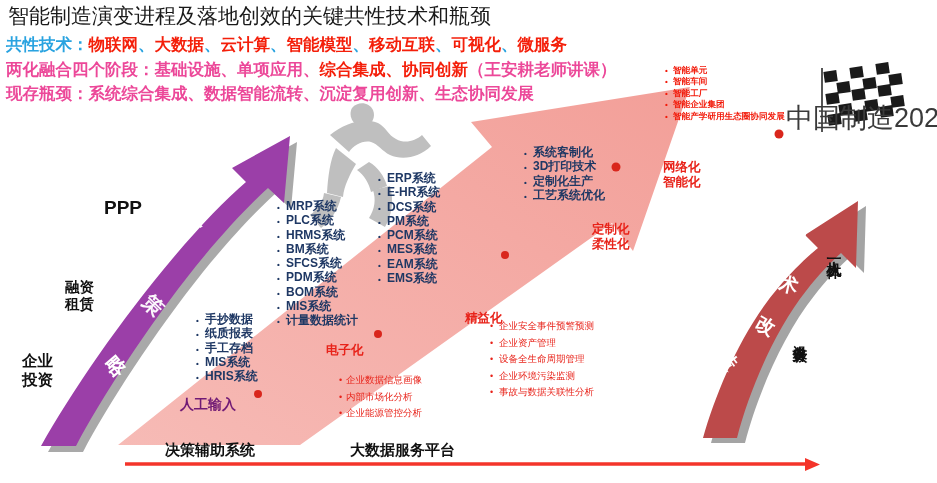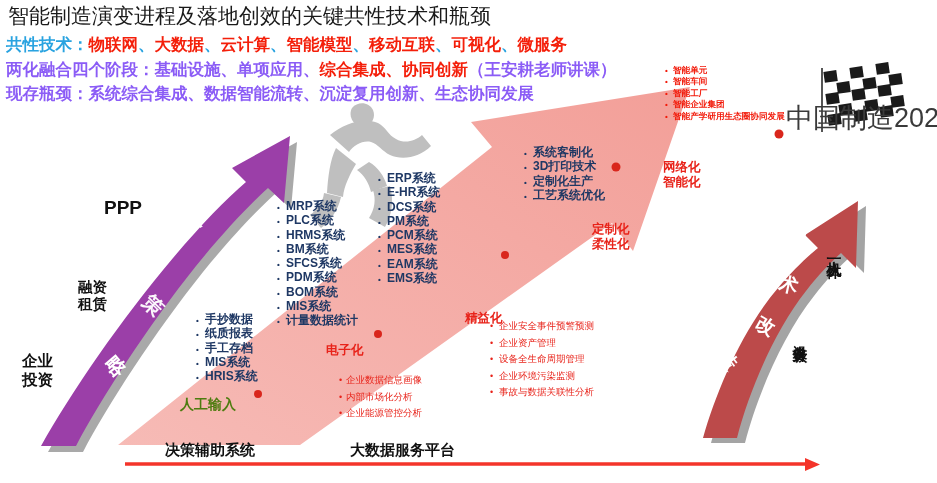--- a/index.html
+++ b/index.html
@@ -8,21 +8,21 @@
   .abs{position:absolute;}
 
   
   #title{left:8px;top:2px;font-size:21px;color:#1a1a1a;letter-spacing:0px;white-space:nowrap;}
   .hline{white-space:nowrap;font-weight:bold;font-size:16.5px;letter-spacing:0px;}
   #hl1{left:6px;top:34px;}
   #hl2{left:6px;top:59px;}
   #hl3{left:6px;top:83px;}
   .c-blue{color:#29a3e0;}
   .c-red{color:#f41f0a;}
-  .c-dark{color:#8b5cf6;text-align:center;}
+  .c-dark{color:#ec4899;text-align:center;}
 
   
   svg.layer{position:absolute;left:0;top:0;width:937px;height:483px;overflow:visible;}
   .bul{font-size:12px;font-weight:bold;color:#1f3864;line-height:12.3px;white-space:nowrap;}
   .bul div:before{content:"\2022";color:#1f3864;display:inline-block;width:9px;font-size:8px;}
   .bulred{font-size:9.5px;color:#e8231a;line-height:16.5px;white-space:nowrap;}
   .bulred div:before{content:"\2022";color:#e8231a;display:inline-block;width:9px;font-size:9px;}
   .bulred-sm{font-size:8.6px;font-weight:bold;color:#f21a0a;line-height:11.4px;white-space:nowrap;}
   .bulred-sm div:before{content:"\2022";color:#f21a0a;display:inline-block;width:8px;font-size:8px;}
   .bulred-tight{font-size:9.5px;color:#e8231a;line-height:15.5px;white-space:nowrap;}
@@ -119,25 +119,25 @@
   <div class="abs onarrow" style="left:184px;top:209px;transform:rotate(28deg);">务</div>
   <div class="abs onarrow" style="left:143px;top:292px;transform:rotate(44deg);opacity:.96;">策</div>
   <div class="abs onarrow" style="left:106px;top:353px;transform:rotate(50deg);">略</div>
 
   <div class="abs onarrow" style="left:790px;top:222px;font-size:19px;">技</div>
   <div class="abs onarrow" style="left:779px;top:272px;font-size:19px;transform:rotate(12deg);">术</div>
   <div class="abs onarrow" style="left:756px;top:313px;font-size:19px;transform:rotate(30deg);">改</div>
   <div class="abs onarrow" style="left:718px;top:348px;font-size:19px;transform:rotate(52deg);">造</div>
 
   <div class="abs blk" style="left:104px;top:197px;font-size:19px;">PPP</div>
-  <div class="abs blk" style="left:65px;top:279px;font-size:14.5px;line-height:17px;white-space:pre;margin-left:13px;">融资
+  <div class="abs blk" style="left:65px;top:279px;font-size:14.5px;line-height:17px;white-space:pre;">融资
 租赁</div>
   <div class="abs blk" style="left:22px;top:351px;font-size:15.5px;line-height:19px;white-space:pre;">企业
 投资</div>
-  <div class="abs" style="left:180px;top:396px;font-size:14px;color:#4d7c0f;font-weight:bold;">人工输入</div>
+  <div class="abs" style="left:180px;top:396px;font-size:14px;color:#701a75;font-weight:bold;">人工输入</div>
 
   <div class="abs bul" style="left:196px;top:313px;">
     <div>手抄数据</div>
     <div>纸质报表</div>
     <div>手工存档</div>
     <div>MIS系统</div>
     <div>HRIS系统</div>
   </div>
 
   <div class="abs bul" style="left:277px;top:200px;">

